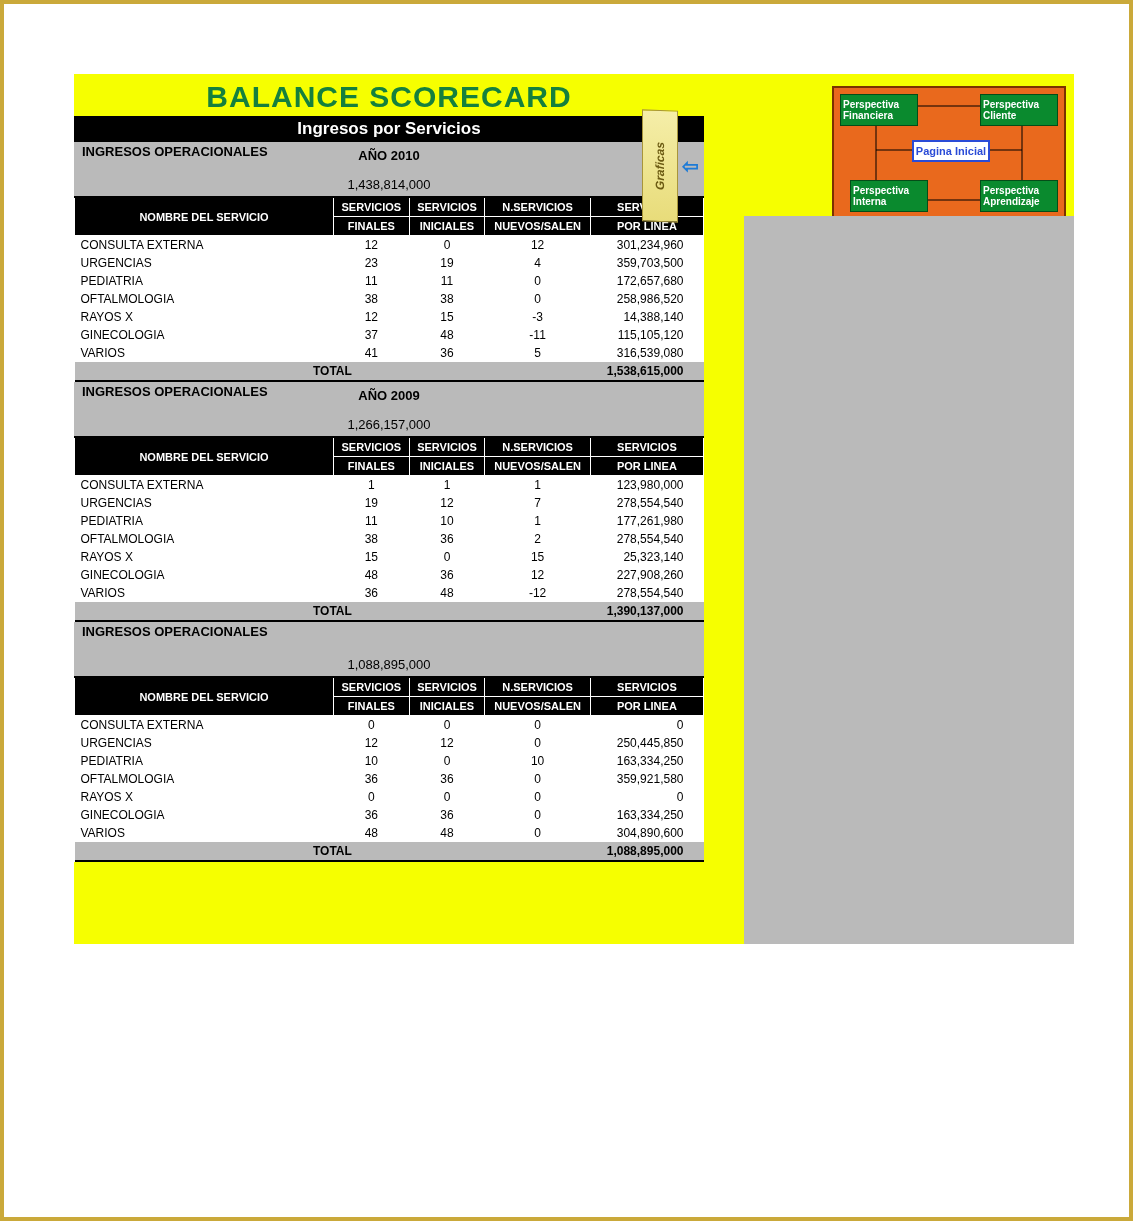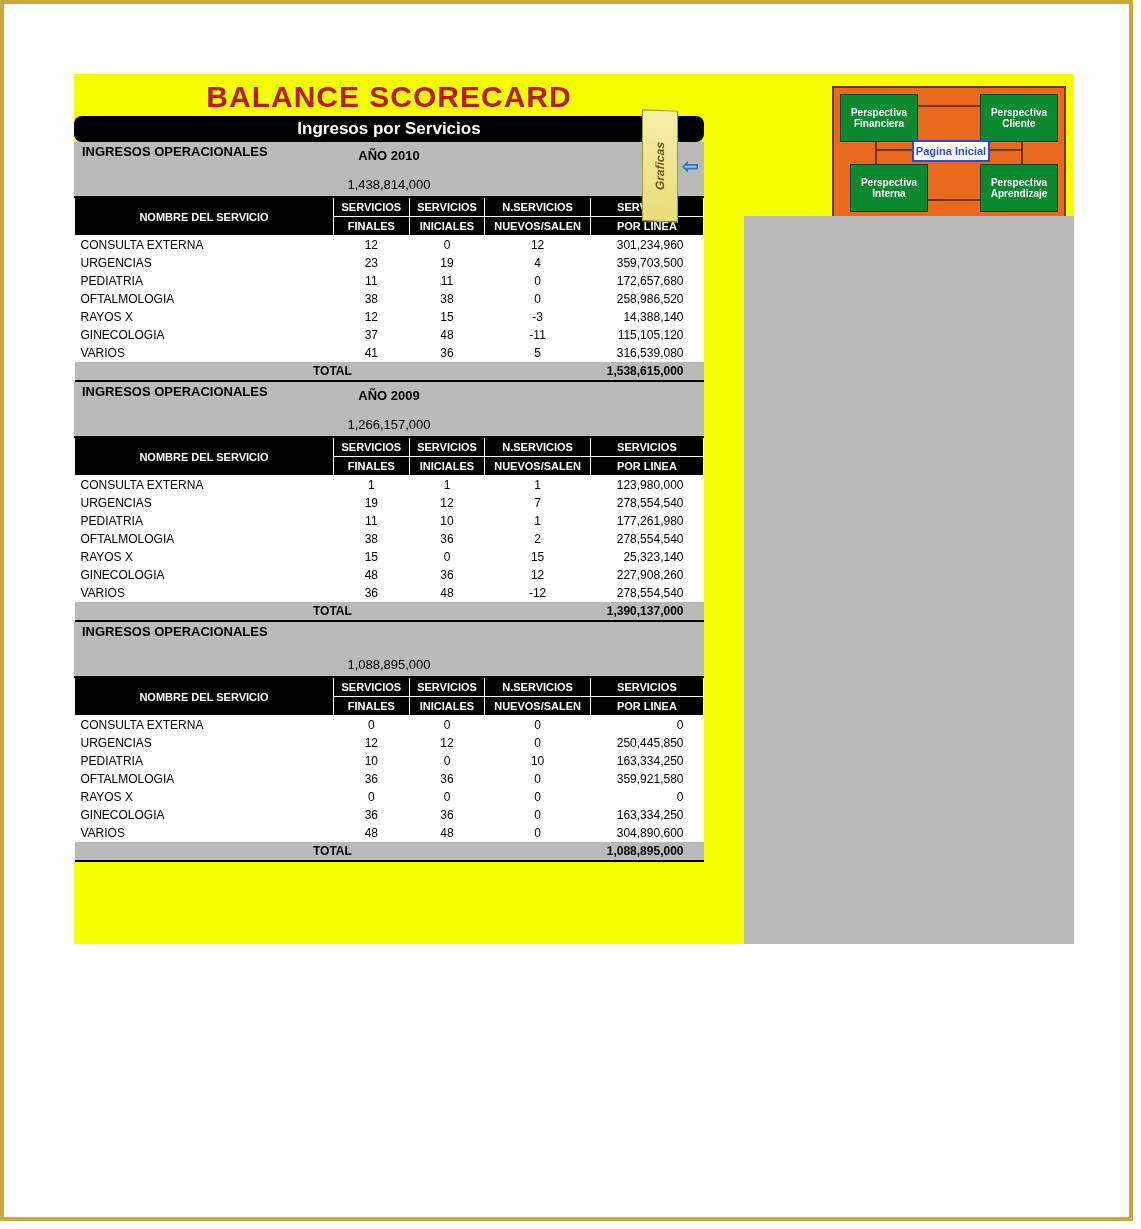--- a/index.html
+++ b/index.html
@@ -2,41 +2,41 @@
 <html><head>
 <meta charset="utf-8">
 <style>
   html,body{margin:0;padding:0;background:#fff;font-family:Arial,Helvetica,sans-serif;}
   .outer-frame{border:4px solid #caa93a;width:1133px;height:1221px;box-sizing:border-box;position:relative;background:#fff;}
   .sheet{position:absolute;left:70px;top:70px;width:1000px;height:870px;background:#f6ff00;display:flex;}
   .main-col{width:630px;background:#f6ff00;}
   .side-col{width:370px;position:relative;}
   .side-grey{position:absolute;top:142px;left:40px;right:0;bottom:0;background:#bababa;}
   
-  .title-bar{background:#f6ff00;text-align:center;font-size:30px;font-weight:900;letter-spacing:1px;color:#b91c1c;padding:6px 0 2px;}
-  .subtitle-bar{background:#000;color:#fff;font-weight:700;font-size:17px;text-align:center;padding:3px 0;border-radius:8px;}
+  .title-bar{background:#f6ff00;text-align:center;font-size:30px;font-weight:900;letter-spacing:1px;color:#15803d;padding:6px 0 2px;}
+  .subtitle-bar{background:#000;color:#fff;font-weight:700;font-size:17px;text-align:center;padding:3px 0;}
   
   .sec-head{background:#bababa;padding:2px 8px 4px;font-size:13px;font-weight:700;color:#000;position:relative;}
   .sec-head .year{position:absolute;left:0;right:0;text-align:center;top:6px;font-weight:700;}
   .sec-head .amount{text-align:center;font-weight:400;font-size:13px;margin-top:18px;}
   
   table.data{width:100%;border-collapse:collapse;font-size:12px;background:#fff;}
   table.data th{background:#000;color:#fff;font-weight:700;font-size:11px;padding:3px 4px;border:1px solid #fff;}
   table.data th.name{width:250px;}
   table.data td{padding:2px 6px;border:none;color:#000;white-space:nowrap;}
   table.data td.name{text-align:left;padding-left:6px;}
   table.data td.num{text-align:center;}
   table.data td.right{text-align:right;padding-right:20px;}
   .neg{color:#c00000;}
   .total-row td{background:#bababa;font-weight:700;border-top:2px solid #000;border-bottom:2px solid #000;}
   .thin-top{border-top:2px solid #000;}
   .thin-bot{border-bottom:2px solid #000;}
   
   .nav-panel{position:absolute;top:12px;right:8px;width:230px;height:130px;background:#e9691d;border:2px solid #7a3100;}
-  .nav-btn{position:absolute;background:#0a8a2e;color:#fff;font-size:10px;font-weight:700;text-align:center;padding:12px 2px;border:1px solid #044d18;line-height:1.1;width:72px;}
+  .nav-btn{position:absolute;background:#0a8a2e;color:#fff;font-size:10px;font-weight:700;text-align:left;padding:4px 2px;border:1px solid #044d18;line-height:1.1;width:72px;}
   .nav-btn.tl{top:6px;left:6px;}
   .nav-btn.tr{top:6px;right:6px;}
   .nav-btn.bl{bottom:6px;left:16px;}
   .nav-btn.br{bottom:6px;right:6px;}
   .nav-home{position:absolute;top:52px;left:78px;width:74px;background:#fff;border:2px solid #2a4bd7;color:#2a4bd7;font-weight:700;font-size:11px;text-align:center;padding:3px 0;}
   .nav-lines{position:absolute;inset:0;}
   .graficas{position:absolute;top:36px;left:-62px;width:34px;height:110px;background:linear-gradient(#f5eea8,#e8dc7a);border:1px solid #a8953a;transform:skewY(2deg);display:flex;align-items:center;justify-content:center;}
   .graficas span{transform:rotate(-90deg);font-size:12px;font-weight:700;font-style:italic;color:#6b5a12;}
   .arrow{position:absolute;top:80px;left:-22px;font-size:20px;color:#1e7bd6;font-weight:900;}
 </style>

